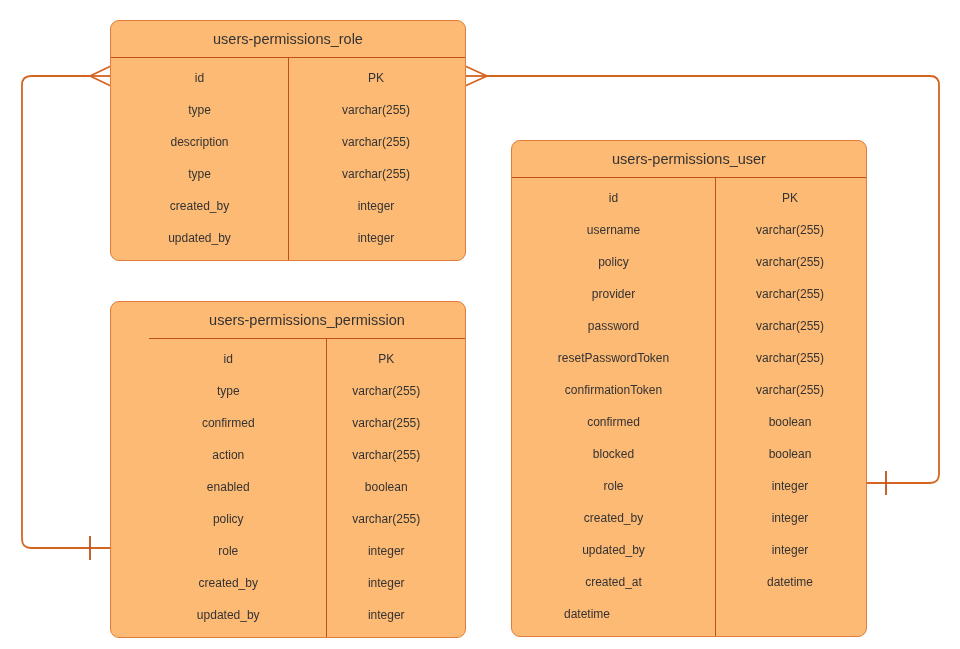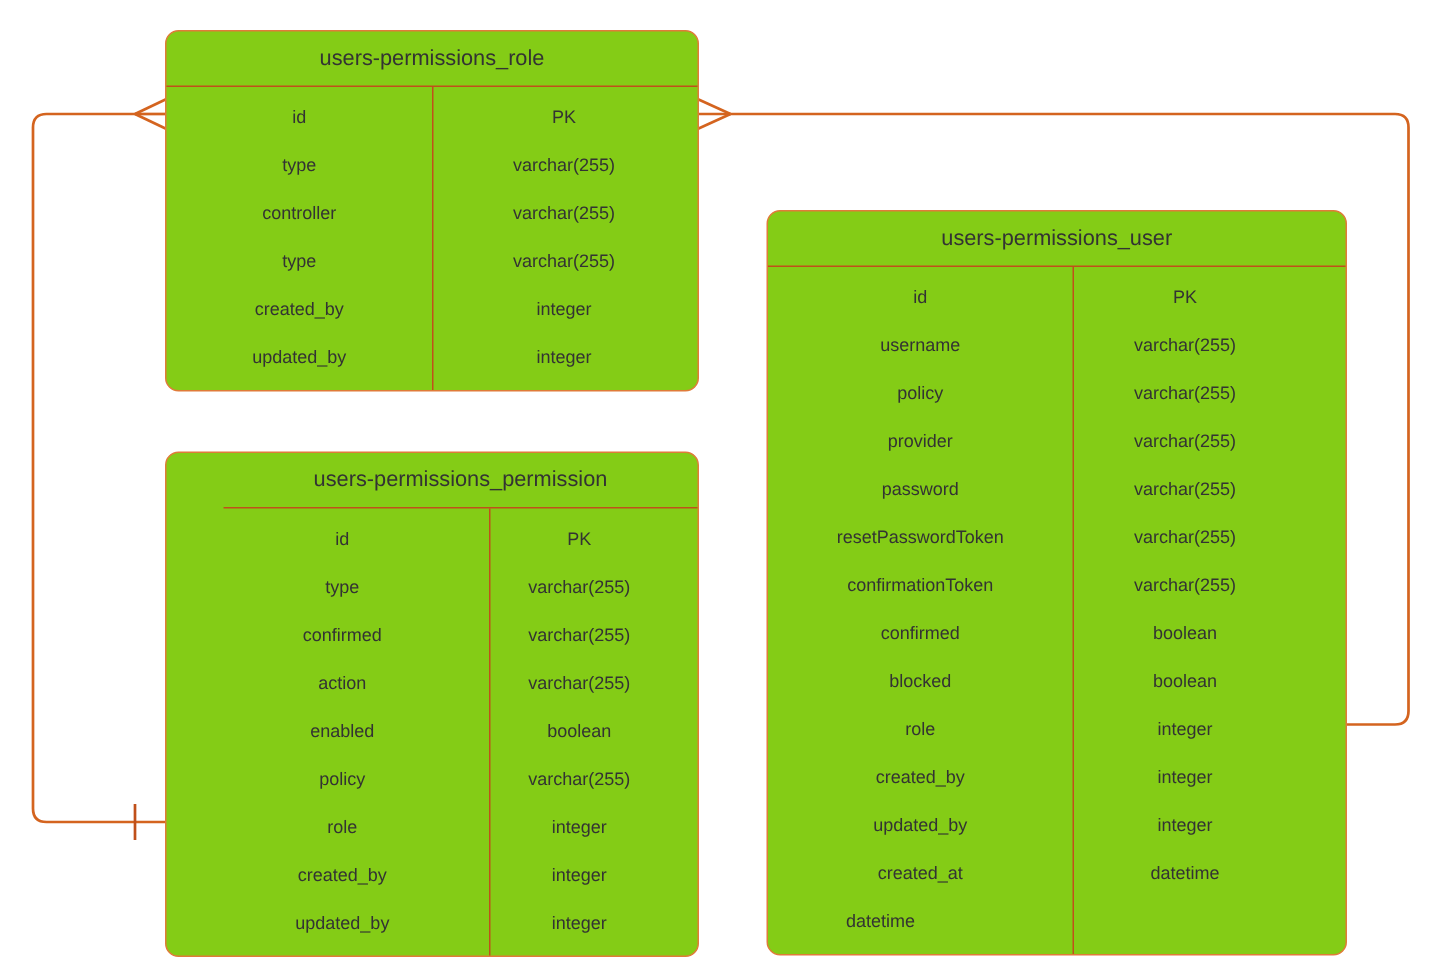--- a/index.html
+++ b/index.html
@@ -33,21 +33,21 @@
     width: 960px;
     height: 649px;
     z-index: 1;
     pointer-events: none;
   }
 
   .entity {
     position: absolute;
     z-index: 2;
     box-sizing: border-box;
-    background: #84cc16;
+    background: #fdba74;
     border: 1.6px solid #e07b39;
     border-radius: 9px;
   }
 
   .entity-header {
     height: 36px;
     line-height: 36px;
     text-align: center;
     font-size: 14.5px;
     color: #333333;
@@ -103,21 +103,21 @@
     padding-left: 38px;
   }
   #entity-users-permissions_permission .col-divider { left: 177px; }
   #entity-users-permissions_permission .field-name  { width: 177px; }
   #entity-users-permissions_permission .field-type  { width: 176px; }
   #entity-users-permissions_permission .entity-body { padding: 4px 0 6px 0; }
 
   #entity-users-permissions_user {
     left: 511px;
     top: 140px;
-    width: 387px;
+    width: 356px;
   }
   #entity-users-permissions_user .col-divider { left: 203px; }
   #entity-users-permissions_user .field-name  { width: 203px; }
   #entity-users-permissions_user .field-type  { width: 150px; }
   #entity-users-permissions_user .entity-body { padding: 4px 0 6px 0; }
 </style>
 </head>
 <body>
 
 <div id="diagram-canvas">
@@ -154,21 +154,21 @@
 
       <div class="field-row">
         <span class="field-name">id</span>
         <span class="field-type">PK</span>
       </div>
       <div class="field-row">
         <span class="field-name">type</span>
         <span class="field-type">varchar(255)</span>
       </div>
       <div class="field-row">
-        <span class="field-name">controller</span>
+        <span class="field-name">description</span>
         <span class="field-type">varchar(255)</span>
       </div>
       <div class="field-row">
         <span class="field-name">type</span>
         <span class="field-type">varchar(255)</span>
       </div>
       <div class="field-row">
         <span class="field-name">created_by</span>
         <span class="field-type">integer</span>
       </div>

